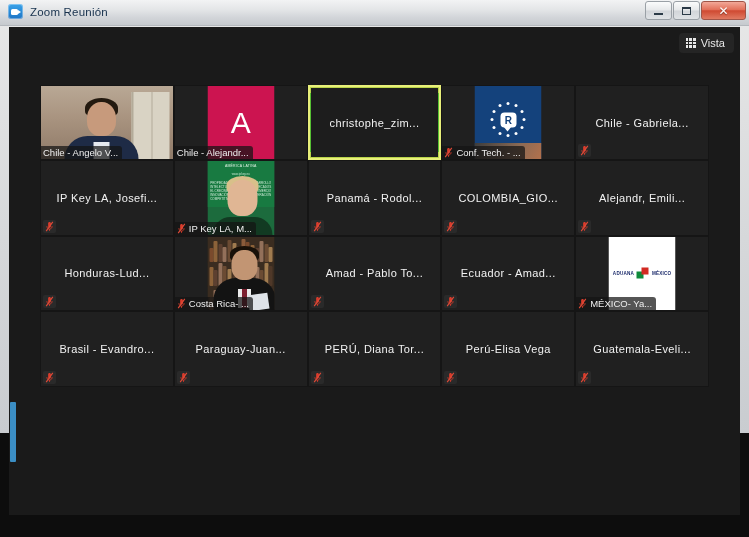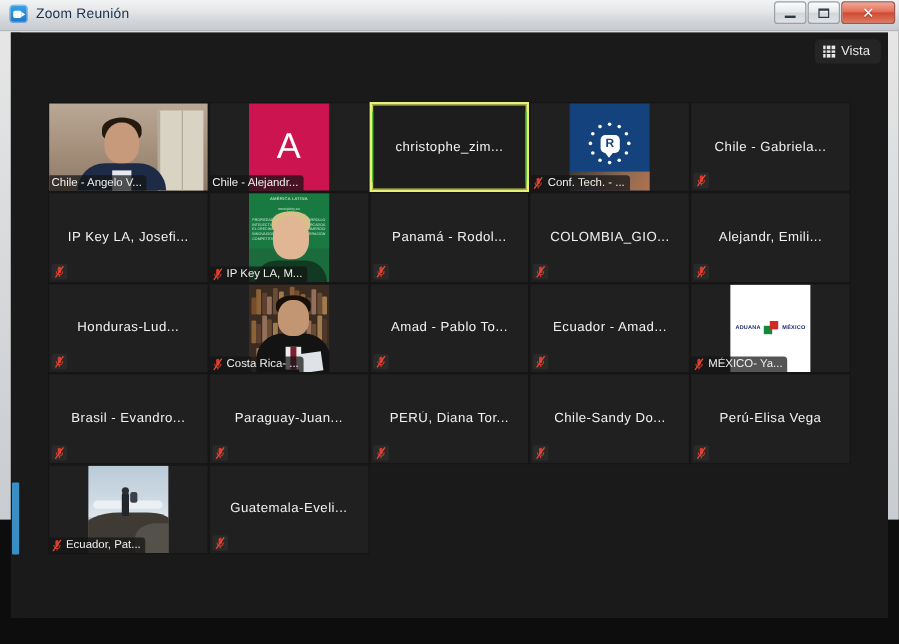--- a/index.html
+++ b/index.html
@@ -574,60 +574,28 @@
           <div class="mute-only">
             <svg viewBox="0 0 12 16" class="mic-muted">
               <path d="M6 1.5c-1.1 0-2 .9-2 2v4.2c0 1.1.9 2 2 2s2-.9 2-2V3.5c0-1.1-.9-2-2-2z" fill="#d93b2b"></path>
               <path d="M2.3 7.4v.6c0 2 1.7 3.7 3.7 3.7s3.7-1.7 3.7-3.7v-.6" stroke="#d93b2b" stroke-width="1.3" fill="none"></path>
               <path d="M6 11.7v2.6" stroke="#d93b2b" stroke-width="1.3"></path>
               <path d="M1.2 14.8L10.8 1.2" stroke="#e24a38" stroke-width="1.6"></path>
             </svg>
           </div>
         </div>
         <div class="tile">
-          <div class="tile-name-center">Chile-Sandy  Do...</div>
-          <div class="mute-only">
-            <svg viewBox="0 0 12 16" class="mic-muted">
-              <path d="M6 1.5c-1.1 0-2 .9-2 2v4.2c0 1.1.9 2 2 2s2-.9 2-2V3.5c0-1.1-.9-2-2-2z" fill="#d93b2b"></path>
-              <path d="M2.3 7.4v.6c0 2 1.7 3.7 3.7 3.7s3.7-1.7 3.7-3.7v-.6" stroke="#d93b2b" stroke-width="1.3" fill="none"></path>
-              <path d="M6 11.7v2.6" stroke="#d93b2b" stroke-width="1.3"></path>
-              <path d="M1.2 14.8L10.8 1.2" stroke="#e24a38" stroke-width="1.6"></path>
-            </svg>
-          </div>
-        </div>
-        <div class="tile">
           <div class="tile-name-center">Perú-Elisa Vega</div>
           <div class="mute-only">
             <svg viewBox="0 0 12 16" class="mic-muted">
               <path d="M6 1.5c-1.1 0-2 .9-2 2v4.2c0 1.1.9 2 2 2s2-.9 2-2V3.5c0-1.1-.9-2-2-2z" fill="#d93b2b"></path>
               <path d="M2.3 7.4v.6c0 2 1.7 3.7 3.7 3.7s3.7-1.7 3.7-3.7v-.6" stroke="#d93b2b" stroke-width="1.3" fill="none"></path>
               <path d="M6 11.7v2.6" stroke="#d93b2b" stroke-width="1.3"></path>
               <path d="M1.2 14.8L10.8 1.2" stroke="#e24a38" stroke-width="1.6"></path>
             </svg>
-          </div>
-        </div>
-        <div class="tile">
-          <div class="media">
-            <div class="media-inner ph-hike">
-              <div class="cloud"></div>
-              <div class="rock"></div>
-              <div class="rock2"></div>
-              <div class="pack"></div>
-              <div class="person"></div>
-              <div class="phead"></div>
-            </div>
-          </div>
-          <div class="name-badge">
-            <svg viewBox="0 0 12 16" class="mic-muted">
-              <path d="M6 1.5c-1.1 0-2 .9-2 2v4.2c0 1.1.9 2 2 2s2-.9 2-2V3.5c0-1.1-.9-2-2-2z" fill="#d93b2b"></path>
-              <path d="M2.3 7.4v.6c0 2 1.7 3.7 3.7 3.7s3.7-1.7 3.7-3.7v-.6" stroke="#d93b2b" stroke-width="1.3" fill="none"></path>
-              <path d="M6 11.7v2.6" stroke="#d93b2b" stroke-width="1.3"></path>
-              <path d="M1.2 14.8L10.8 1.2" stroke="#e24a38" stroke-width="1.6"></path>
-            </svg>
-            <span class="nm">Ecuador, Pat...</span>
           </div>
         </div>
         <div class="tile">
           <div class="tile-name-center">Guatemala-Eveli...</div>
           <div class="mute-only">
             <svg viewBox="0 0 12 16" class="mic-muted">
               <path d="M6 1.5c-1.1 0-2 .9-2 2v4.2c0 1.1.9 2 2 2s2-.9 2-2V3.5c0-1.1-.9-2-2-2z" fill="#d93b2b"></path>
               <path d="M2.3 7.4v.6c0 2 1.7 3.7 3.7 3.7s3.7-1.7 3.7-3.7v-.6" stroke="#d93b2b" stroke-width="1.3" fill="none"></path>
               <path d="M6 11.7v2.6" stroke="#d93b2b" stroke-width="1.3"></path>
               <path d="M1.2 14.8L10.8 1.2" stroke="#e24a38" stroke-width="1.6"></path>

